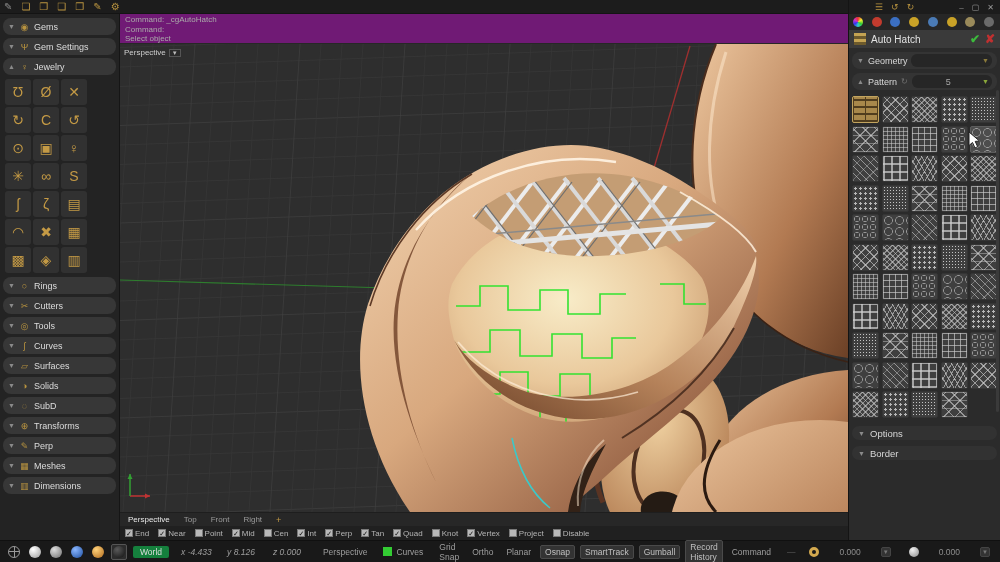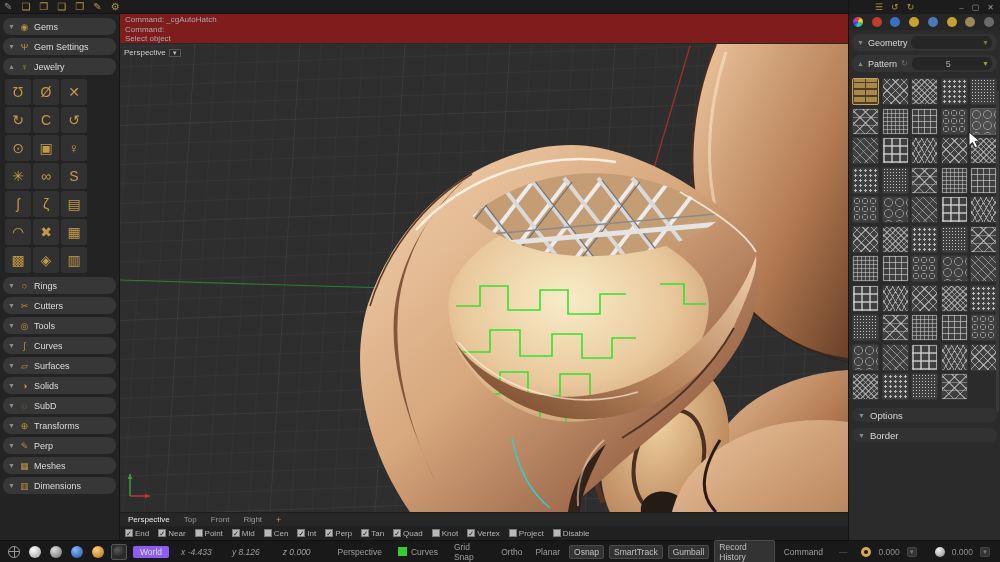--- a/index.html
+++ b/index.html
@@ -18,21 +18,21 @@
   .sb-row { height:17px; background:#373737; border-radius:8px; margin-bottom:3px;
     display:flex; align-items:center; gap:4px; padding:0 5px; font-size:9px; color:#dcdcdc; }
   .sb-chev { color:#8a8a8a; font-size:7px; width:7px; }
   .sb-glyph { color:#b8933f; font-size:9px; width:11px; text-align:center; }
   .jew-grid { display:flex; flex-wrap:wrap; gap:2px; padding:1px 2px 4px 2px; }
   .jew-tile { width:26px; height:26px; background:#313131; border-radius:3px;
     display:flex; align-items:center; justify-content:center; color:#c49a45; font-size:14px; }
 
   
   .viewport { position:absolute; left:120px; top:14px; width:728px; height:526px; background:#2e2e2e; }
-  .cmdarea { position:absolute; left:0; top:0; width:100%; height:30px; background:#7f1d1d;
+  .cmdarea { position:absolute; left:0; top:0; width:100%; height:30px; background:#701a75;
     font-size:8px; color:#aaa; padding:1px 0 0 5px; line-height:9.5px; border-bottom:1px solid #272727; }
   .scene { position:absolute; left:0; top:30px; width:728px; height:468px; }
   .persp-chip { position:absolute; left:4px; top:34px; display:flex; align-items:center; gap:3px;
     font-size:8px; color:#cfcfcf; z-index:5; }
   .persp-dd { border:1px solid #555; font-size:6px; color:#bbb; padding:0 2px; background:#2a2a2a; }
   .vtabs { position:absolute; left:0; top:498px; width:100%; height:14px; background:#272727;
     display:flex; align-items:center; gap:14px; padding-left:8px; font-size:8px; color:#9a9a9a;
     border-top:1px solid #1e1e1e; }
   .vtab.active { color:#e8e8e8; }
   .vtab-plus { color:#c49a45; font-size:9px; }
@@ -101,26 +101,26 @@
   .mode { width:12px; height:12px; border-radius:50%; }
   .mode-wrap { width:16px; height:16px; display:flex; align-items:center; justify-content:center; }
   .mode-wrap.sel { border:1px solid #555; background:#2c2c2c; border-radius:2px; }
   .m-wireframe { background:transparent; border:1px solid #999;
     background-image:linear-gradient(0deg,transparent 5px,#999 5px 6px,transparent 6px),linear-gradient(90deg,transparent 5px,#999 5px 6px,transparent 6px); }
   .m-shaded { background:radial-gradient(circle at 35% 30%,#fff,#9a9a9a); }
   .m-ghosted { background:radial-gradient(circle at 35% 30%,#ddd,#6e6e6e); }
   .m-rendered { background:radial-gradient(circle at 35% 30%,#8ab6ff,#1d4e9e); }
   .m-artistic { background:radial-gradient(circle at 35% 30%,#ffd27a,#b06a1d); }
   .m-raytraced { background:radial-gradient(circle at 35% 30%,#5a5a5a,#101010); }
-  .world-chip { background:#8b5cf6; color:#ddd; border-radius:2px; padding:1px 7px; }
+  .world-chip { background:#15803d; color:#ddd; border-radius:2px; padding:1px 7px; }
   .coord { width:46px;font-style:italic; }
   .layer-swatch { width:9px; height:9px; }
   .tg { padding:1px 4px; }
   .tg.boxed { background:#333; border:1px solid #4a4a4a; border-radius:2px; color:#c0c0c0; }
-  .meter { display:flex; align-items:center; gap:7px; color:#8e8e8e;padding-left:8px; }
+  .meter { display:flex; align-items:center; gap:20px; color:#8e8e8e;padding-left:8px; }
   .ring-ic { width:10px; height:10px; border-radius:50%; border:3px solid #d3a94f; }
   .gem-ic { width:10px; height:10px; border-radius:50%;
     background:radial-gradient(circle at 35% 30%,#f0f0f0,#8a8a8a); }
   .meter-dd { width:10px; height:10px; background:#333; border:1px solid #444; color:#777;
     font-size:6px; text-align:center; line-height:9px; border-radius:2px; }
   .dash { color:#555; }
   .spring { flex:1; }
 
   .cursor { position:absolute; left:968px; top:131px; z-index:50; pointer-events:none; }
 </style>
@@ -524,20 +524,27 @@
   <div class="ptabs" id="ptabs">
       <span class="ptab rainbow"></span>
       <span class="ptab" style="background: rgb(194, 59, 46);"></span>
       <span class="ptab" style="background: rgb(59, 111, 194);"></span>
       <span class="ptab" style="background: rgb(201, 162, 39);"></span>
       <span class="ptab" style="background: rgb(74, 122, 181);"></span>
       <span class="ptab" style="background: rgb(201, 162, 39);"></span>
       <span class="ptab" style="background: rgb(154, 138, 90);"></span>
       <span class="ptab" style="background: rgb(106, 106, 106);"></span>
     </div>
+  <div class="phead">
+    <span class="checker"></span>
+    <span>Auto Hatch</span>
+    <span class="spring"></span>
+    <span class="ok">✔</span>
+    <span class="no">✘</span>
+  </div>
 
   <div class="prow">
     <span class="chev">▼</span>
     <span>Geometry</span>
     <span class="sunken">
       <span class="val"></span>
       <span class="dd-gold">▼</span>
     </span>
   </div>
 

